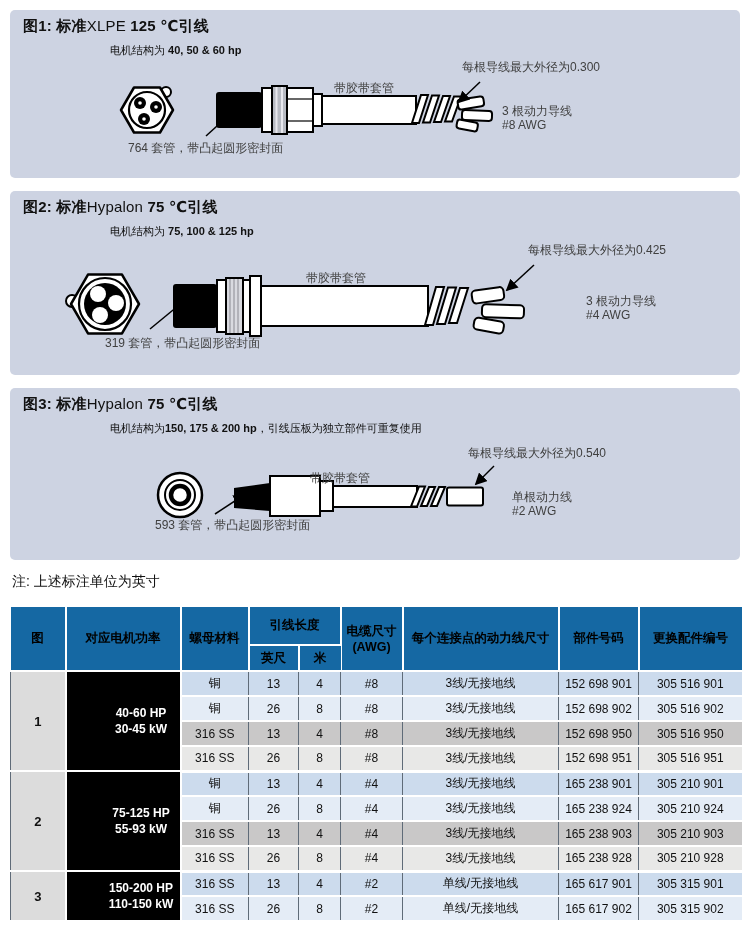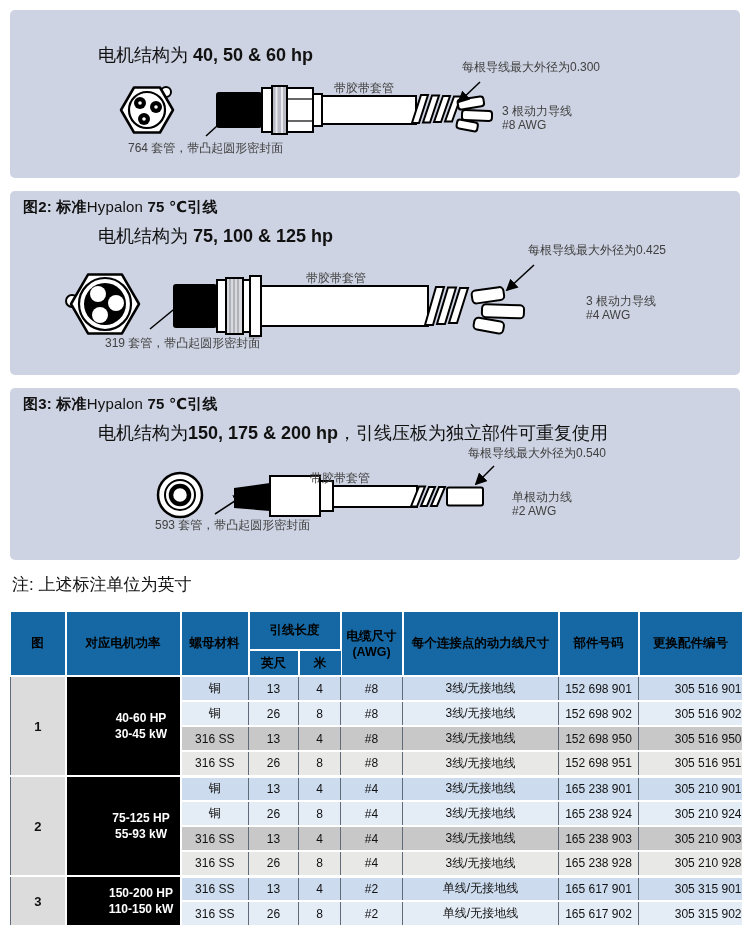--- a/index.html
+++ b/index.html
@@ -7,48 +7,49 @@
     --row-a:#ccdbed; --row-b:#e4ecf6; --row-c:#c9c8c8; --row-d:#e8e8e7;
     --fig-bg:#dcdcdc; --power-bg:#000000;
   }
   *{box-sizing:border-box; margin:0; padding:0;}
   html,body{width:750px; background:#fff; font-family:"Liberation Sans","DejaVu Sans",sans-serif; color:#111;}
   .page{width:750px; padding-top:10px;}
   .panel{position:relative; margin:0 10px 13px 10px; background:var(--panel-bg); border-radius:5px;}
   .panel svg{position:absolute; left:0; top:0; width:100%; height:100%;}
   .p-title{position:absolute; left:13px; top:7px; font-size:15px; z-index:2; letter-spacing:.2px;}
   .p-title .b{font-weight:bold;}
-  .p-sub{position:absolute; left:88px; top:33px; font-size:18px; z-index:2;}
+  .p-sub{position:absolute; left:100px; top:33px; font-size:11px; z-index:2;}
   .p-sub .b2{font-weight:bold;}
   .lbl{position:absolute; font-size:12px; white-space:nowrap; z-index:2; color:#404040;}
-  .note{margin:3px 0 16px 12px; font-size:17px;}
+  .note{margin:3px 0 16px 12px; font-size:14px;}
   table{border-collapse:collapse; table-layout:fixed; width:731px; margin-left:10px;}
   th,td{text-align:center; vertical-align:middle; overflow:hidden;}
   thead th{background:var(--header-bg); color:#000000; font-size:12.5px; font-weight:bold;
            border-right:2.5px solid #fff; border-bottom:2.5px solid #fff;}
   thead tr.h1 th{height:38px;}
   thead tr.h2 th{height:26px;}
   thead th:last-child{border-right:none;margin-top:28px;}
   tbody td{height:25px; font-size:12px; border-right:1.2px solid #5f6b78; border-bottom:2px solid #fff;}
-  tbody td:last-child{border-right:none;text-align:right;}
+  tbody td:last-child{border-right:none;}
   td.figcell{background:var(--fig-bg); font-weight:bold; font-size:13px;
              border-left:1.2px solid #5f6b78; border-right:2.5px solid #fff;}
   td.powercell{background:var(--power-bg); color:#fff; font-weight:bold; font-size:12px;
                line-height:1.35; border-right:2.5px solid #fff;padding-left:36px;}
   tr.gend td{border-bottom:3.5px solid #fff;}
   td.sA{background:var(--row-a);} td.sB{background:var(--row-b);}
   td.sC{background:var(--row-c);} td.sD{background:var(--row-d);}
   .wire div{line-height:1.2;}
 </style>
 </head>
 <body>
 
 <div class="page">
 
   <section class="panel" style="height:168px">
+    <div class="p-title"><span class="b">图1: 标准</span><span>XLPE</span><span class="b"> 125 ℃引线</span></div>
     <div class="p-sub"><span>电机结构为 </span><span class="b2">40, 50 &amp; 60 hp</span><span></span></div>
     <svg viewBox="0 0 730 168">
       <defs>
         <marker id="arr" viewBox="0 0 10 10" refX="8.5" refY="5" markerWidth="8" markerHeight="8" orient="auto">
           <path d="M0,0 L10,5 L0,10 z" fill="#000"></path>
         </marker>
       </defs>
       <g stroke="#000" fill="#fff" stroke-width="2.5" stroke-linejoin="round">
         <circle cx="156" cy="82" r="5" stroke-width="2"></circle>
         <polygon points="163,100 150,122.5 124,122.5 111,100 124,77.5 150,77.5"></polygon>

